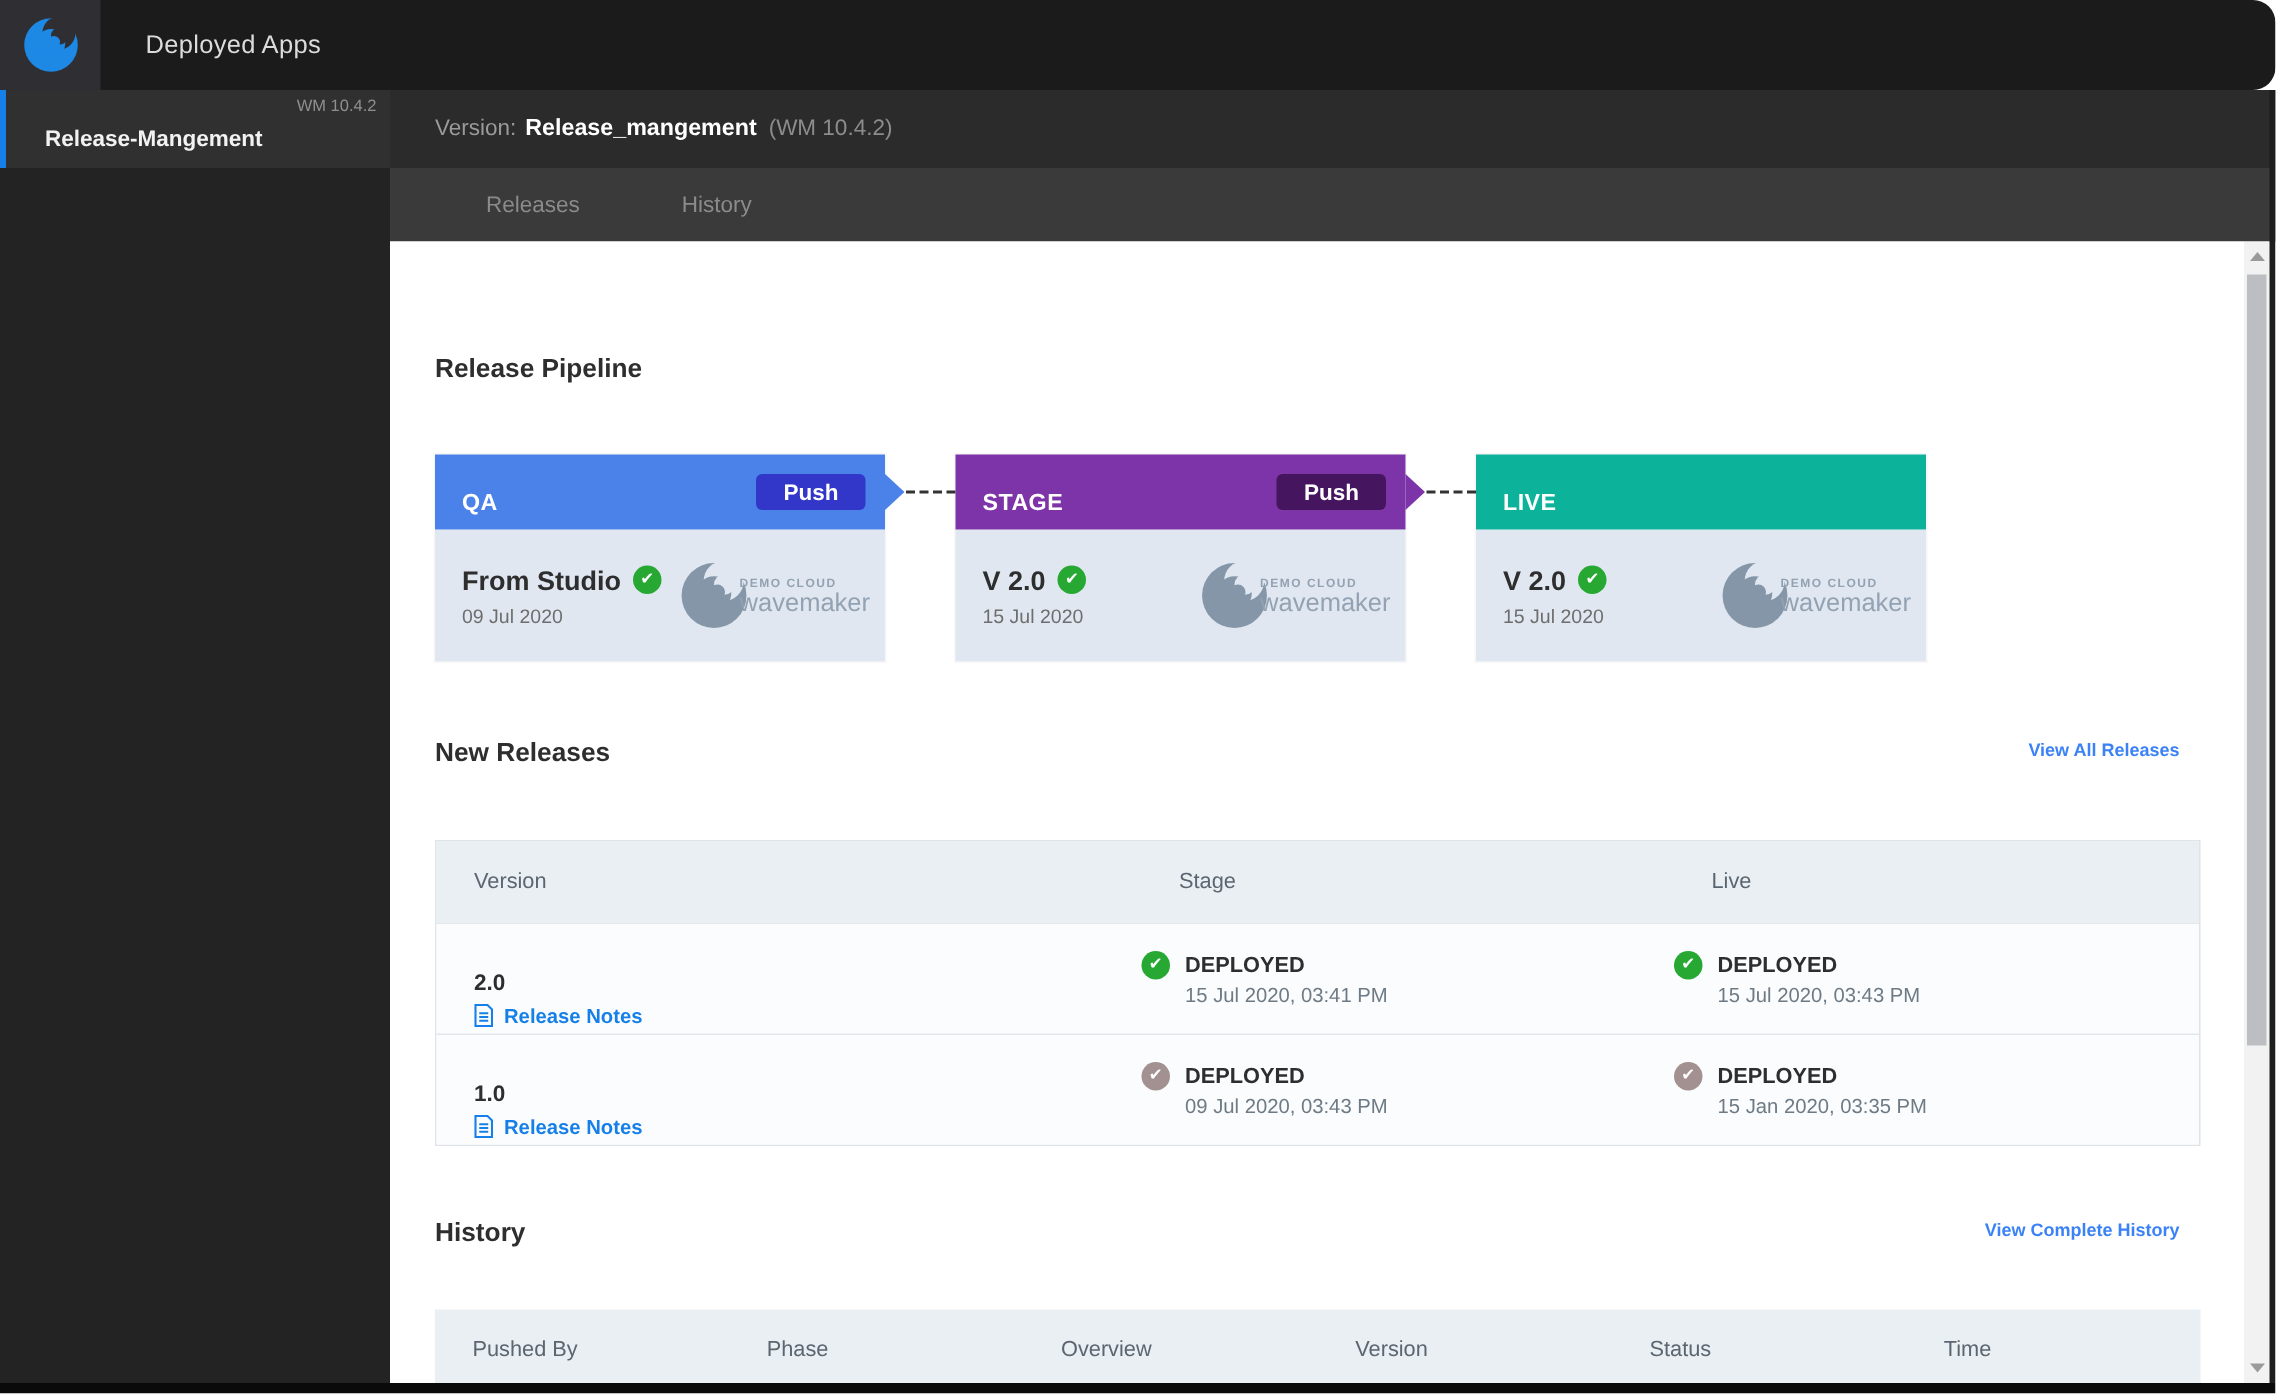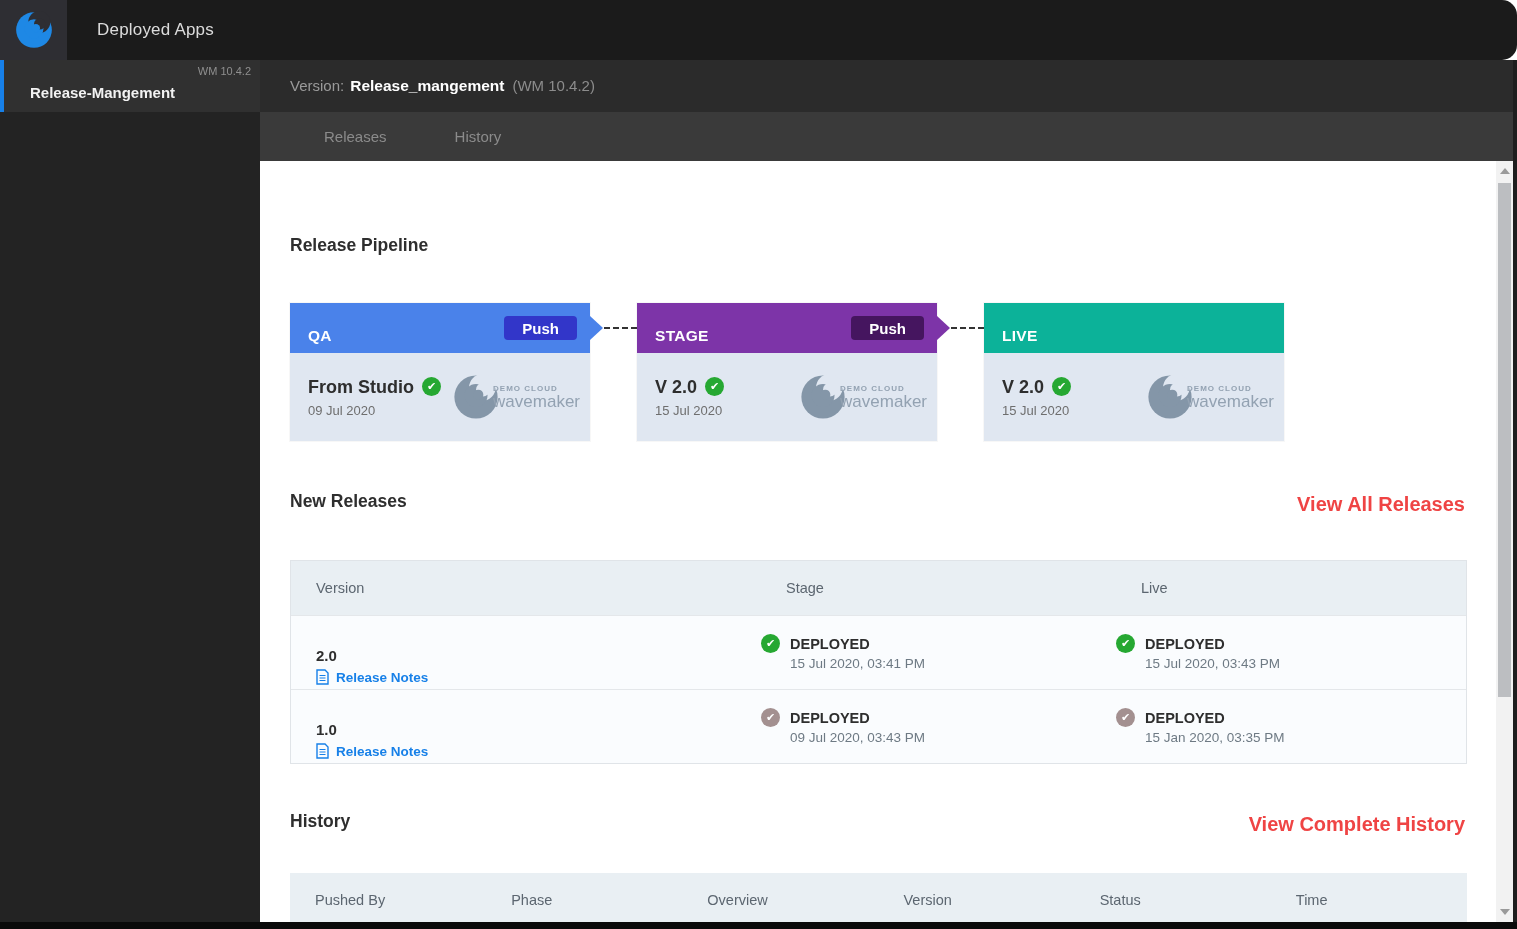--- a/index.html
+++ b/index.html
@@ -30,21 +30,21 @@
   .project-name { color:#ffffff; font-size:15.5px; font-weight:bold; margin-left:6px; }
   .project-version { color:#8c8c8c; font-size:15px; margin-left:8px; }
 
   .tabbar { position:absolute; left:260px; top:112px; width:1257px; height:49px; background:#3a3a3a; display:flex; padding-left:30px; }
   .tab { padding:0 34px; line-height:49px; font-size:15px; color:#8b8b8b; cursor:pointer; }
   .tab.active { background:#ffffff; color:#1d1d1d; font-weight:bold; border-top:4px solid #1780e8; line-height:43px; }
 
   
   .content { position:absolute; left:260px; top:161px; width:1236px; height:761px; background:#ffffff; overflow:hidden; }
   .section-heading { position:absolute; left:30px; font-size:17.5px; font-weight:bold; color:#2e2e2e; }
-  .section-link { position:absolute; right:31px; font-size:20px; font-weight:bold; color:#ef4444; text-decoration:none; cursor:pointer; }
+  .section-link { position:absolute; right:43px; font-size:12px; font-weight:bold; color:#3b82f6; text-decoration:none; cursor:pointer; }
 
   
   .pipeline { position:absolute; left:30px; top:142px; display:flex; align-items:flex-start; }
   .p-card { width:300px; box-shadow:0 0 0 1px rgba(0,0,0,0.03); }
   .p-card-header { height:50px; position:relative; display:flex; align-items:center; justify-content:space-between; padding:0 13px 0 18px; }
   .p-card-header.has-notch::after { content:''; position:absolute; right:-13px; top:50%; transform:translateY(-50%);
       border-left:13px solid var(--hdr); border-top:12px solid transparent; border-bottom:12px solid transparent; }
   .p-name { color:#ffffff; font-size:15.5px; font-weight:bold; letter-spacing:.3px;margin-top:16px; }
   .push-btn { height:24px; padding:0 18px; border:none; border-radius:4px; color:#ffffff; font-size:15px; font-weight:bold; cursor:pointer; font-family:inherit; }
   .p-card-body { height:88px; background:#e0e7f1; display:flex; align-items:center; justify-content:space-between; padding:0 10px 0 18px; }

